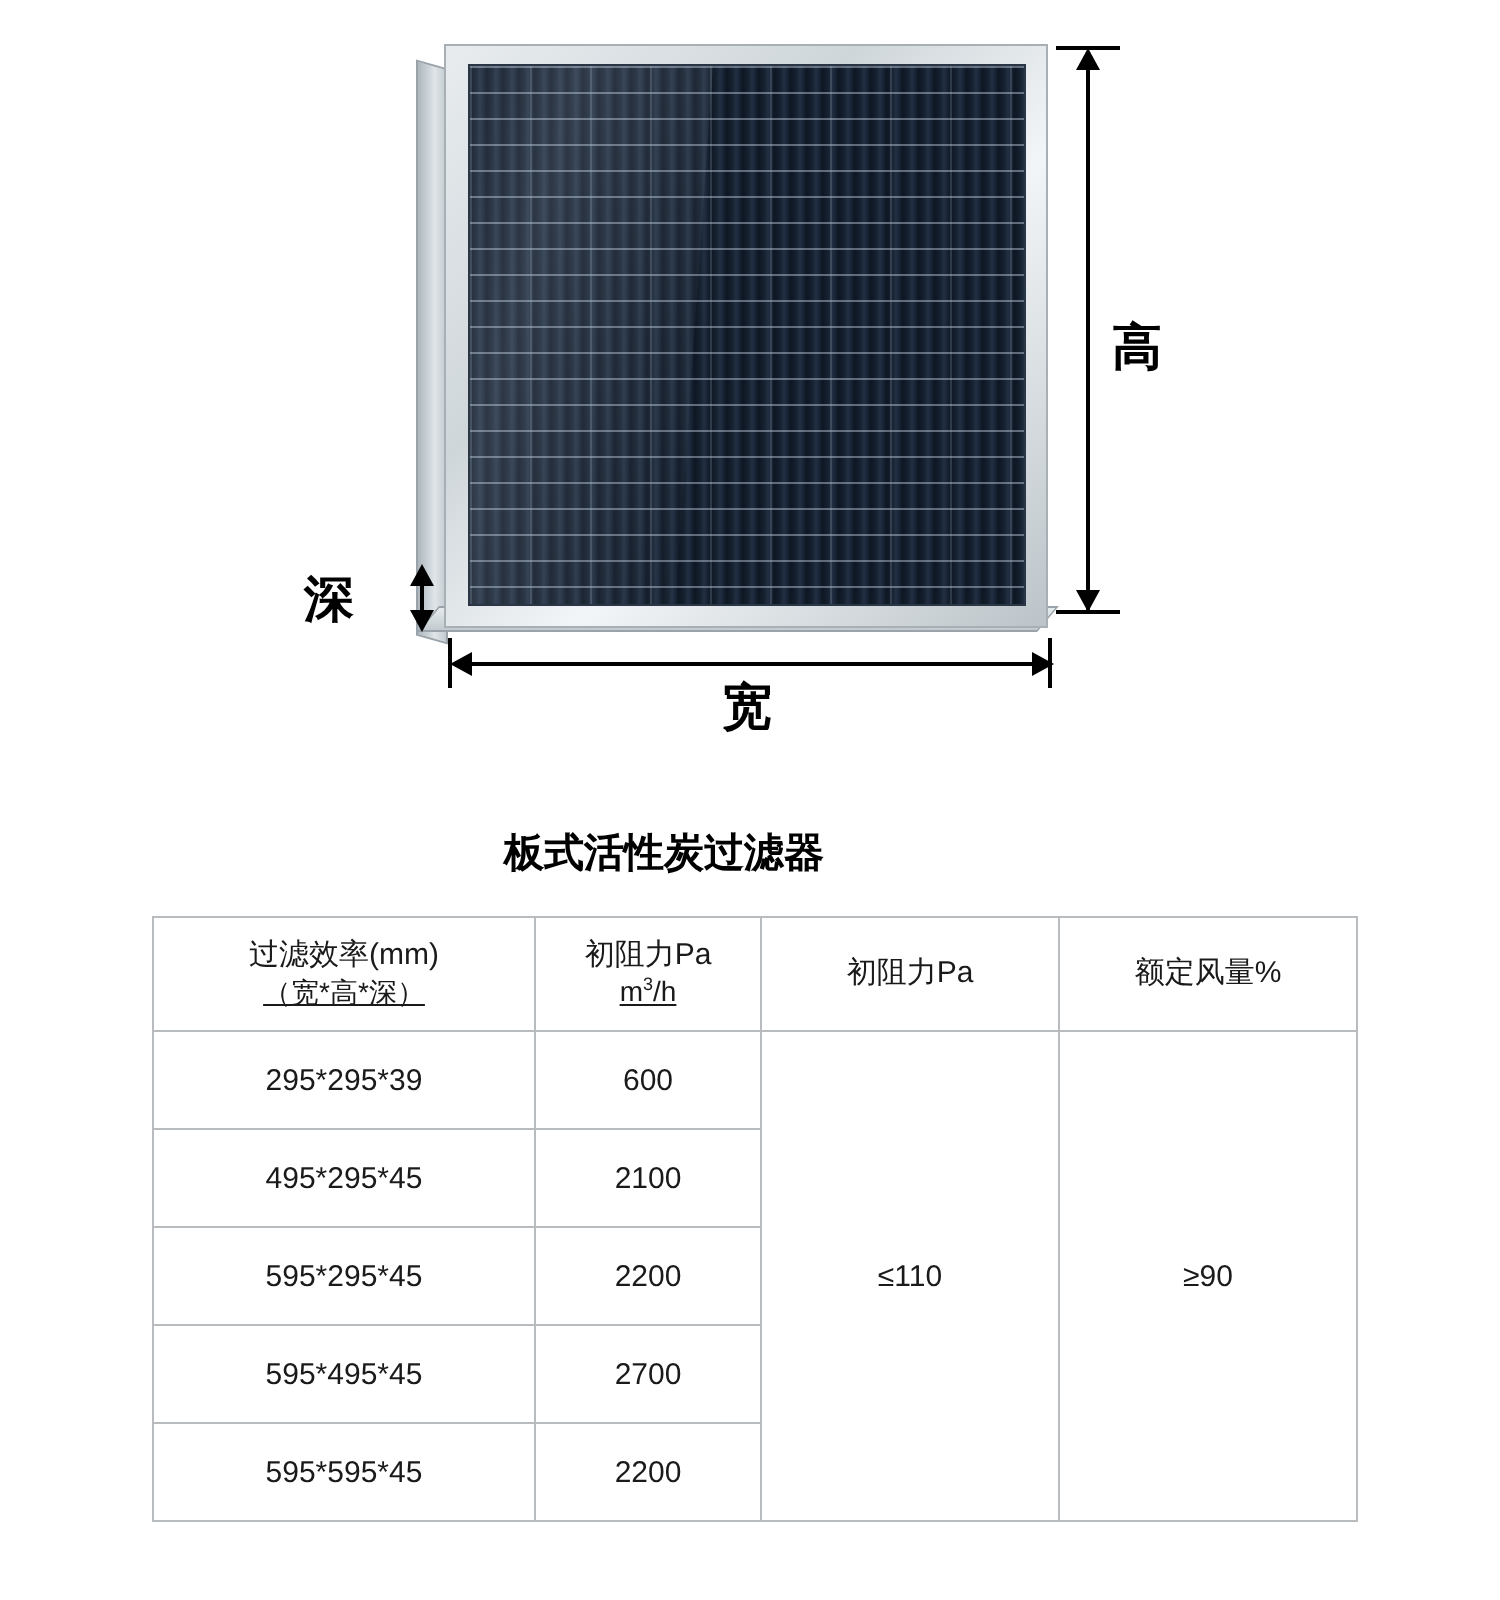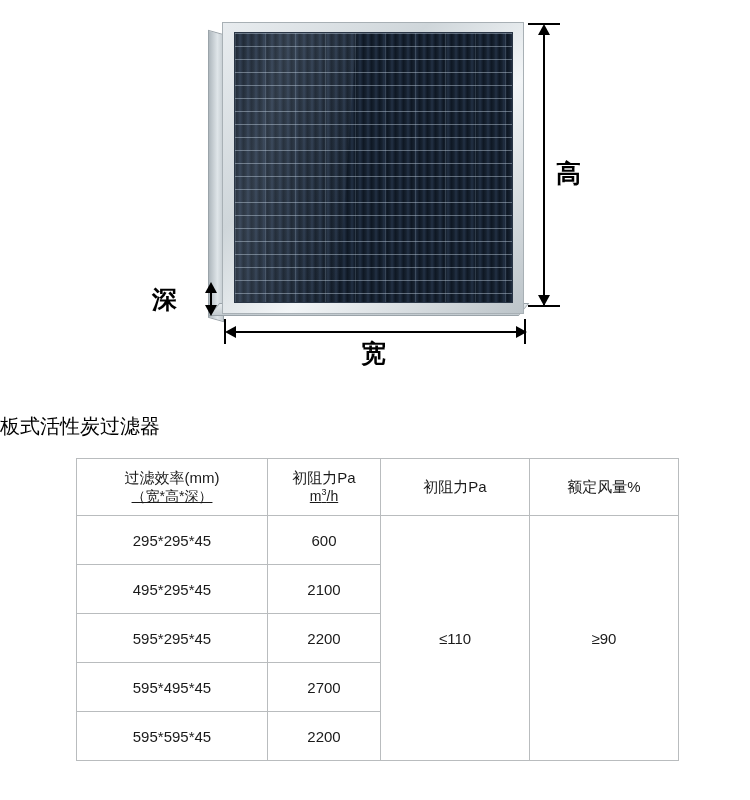--- a/index.html
+++ b/index.html
@@ -151,23 +151,23 @@
     font-family: "Liberation Sans", sans-serif;
     white-space: nowrap;
   }
 
   
   .caption {
     position: absolute;
     top: 413px;
     left: 0;
     width: 664px;
-    text-align: left;
+    text-align: center;
     font-size: 20px;
-    font-weight: 400;
+    font-weight: 700;
     color: #000;
   }
 
   
   .spec-table-wrap {
     position: absolute;
     top: 458px;
     left: 76px;
     width: 598px;
   }
@@ -257,21 +257,21 @@
         <th style="width:112px;">
           <span>初阻力Pa</span>
           <span class="hdr-sub">m<sup>3</sup>/h</span>
         </th>
         <th style="width:148px;">初阻力Pa</th>
         <th style="width:148px;">额定风量%</th>
       </tr>
     </thead>
     <tbody>
       <tr>
-        <td>295*295*45</td>
+        <td>295*295*39</td>
         <td>600</td>
         <td class="merged" rowspan="5">≤110</td>
         <td class="merged" rowspan="5">≥90</td>
       </tr>
       <tr>
         <td>495*295*45</td>
         <td>2100</td>
       </tr>
       <tr>
         <td>595*295*45</td>

